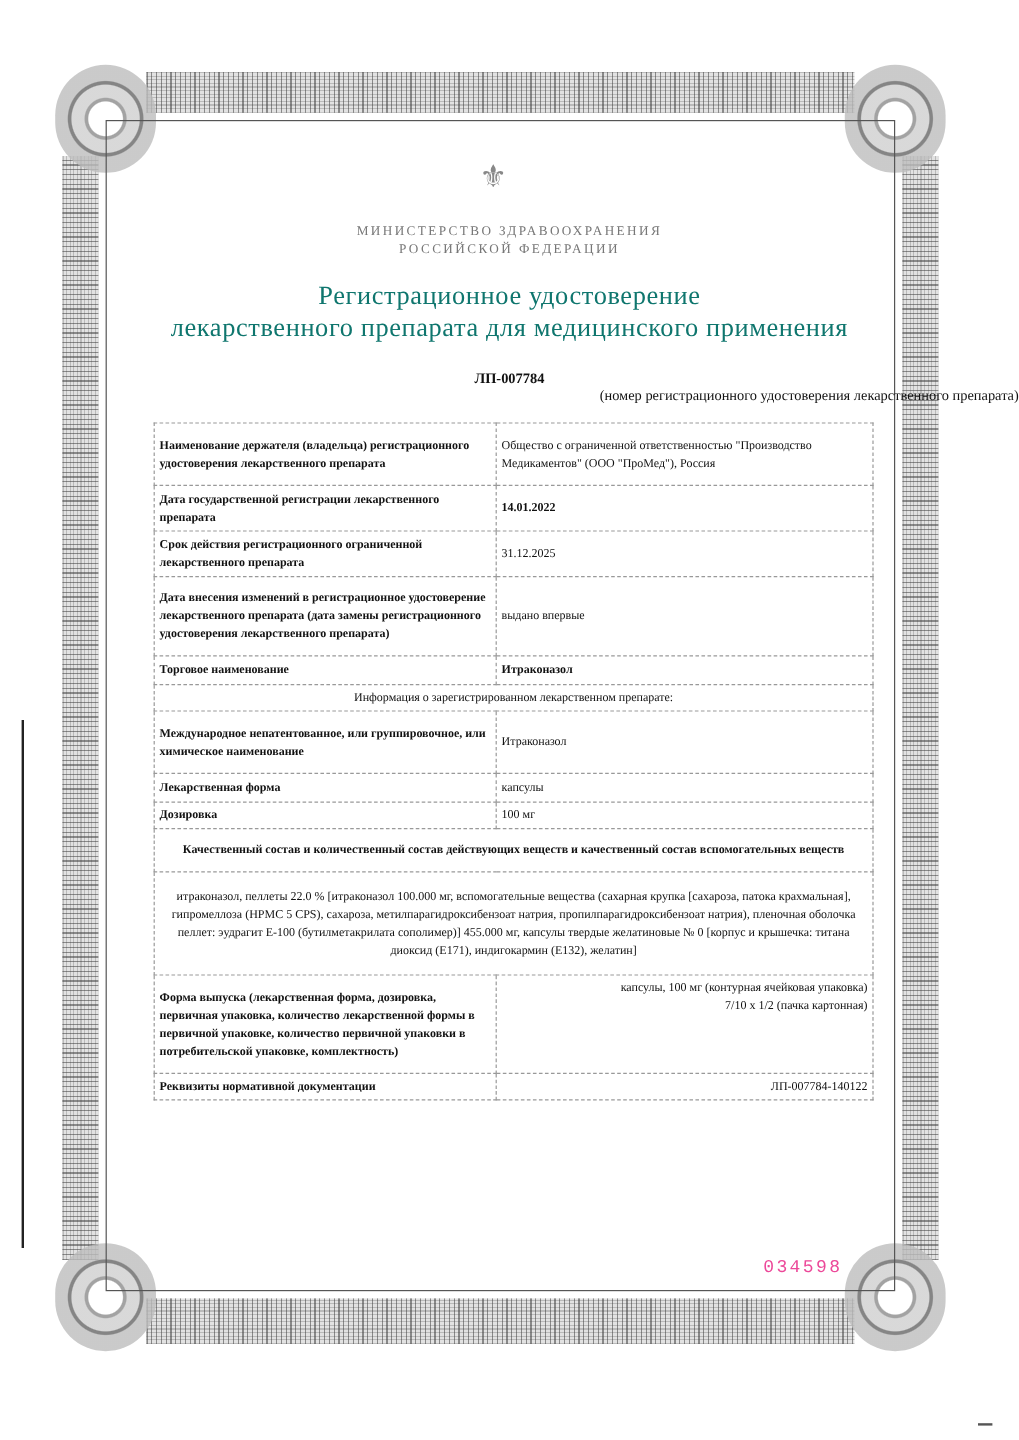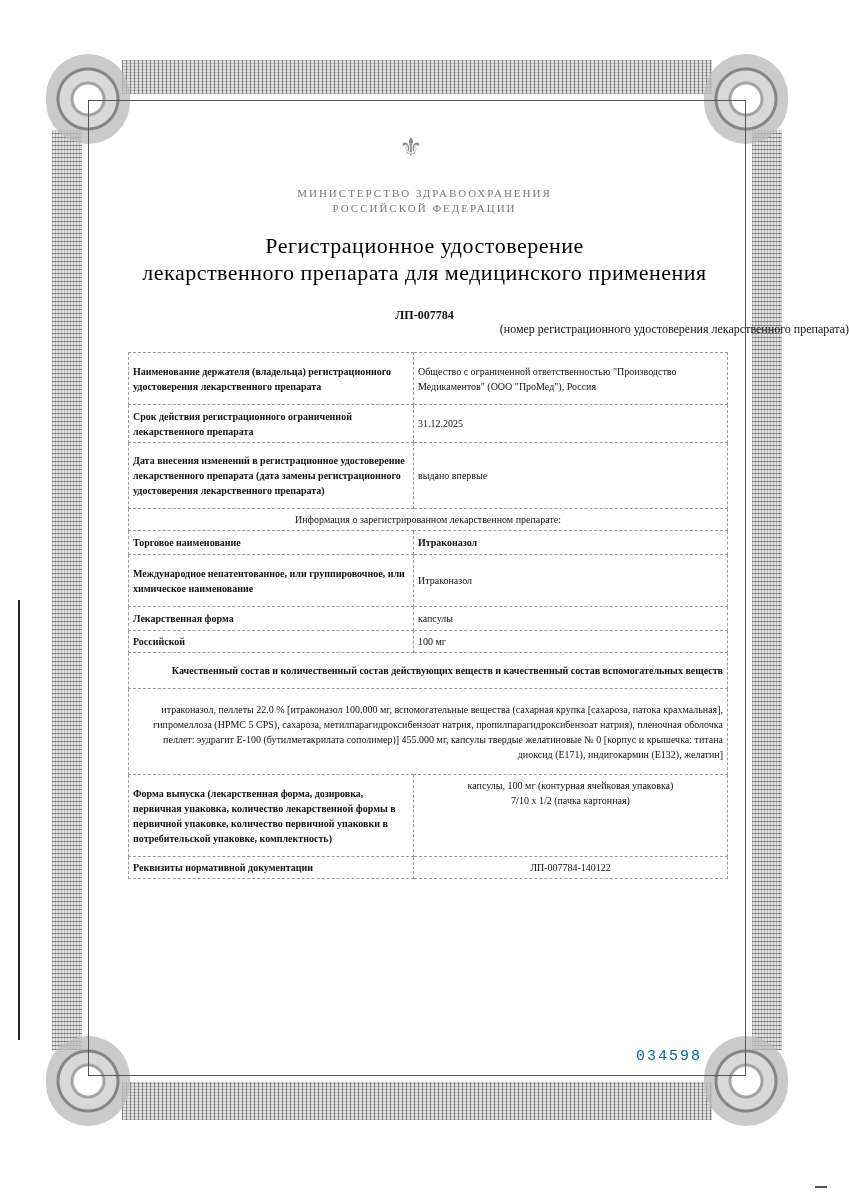--- a/index.html
+++ b/index.html
@@ -26,35 +26,35 @@
     .c-bl { left:-6px; bottom:-6px; } .c-br { right:-6px; bottom:-6px; }
     .inner-rule { position:absolute; left:36px; top:40px; right:36px; bottom:44px; border:1px solid #555; }
 
     .left-margin-line { position:absolute; left:18px; top:600px; width:2px; height:440px; background:#222; }
     .tiny-dash { position:absolute; right:22px; bottom:12px; width:12px; height:2px; background:#555; }
 
     
     .emblem { position:absolute; left:396px; top:128px; width:30px; height:40px; text-align:center; font-size:26px; color:#888; line-height:40px; }
 
     .ministry { position:absolute; left:0; width:849px; top:186px; text-align:center; font-size:11px; letter-spacing:2px; color:#777; line-height:15px; text-transform:uppercase; }
-    .title { position:absolute; left:0; width:849px; top:232px; text-align:center; font-size:22px; line-height:27px; letter-spacing:0.5px; color:#000000; }
+    .title { position:absolute; left:0; width:849px; top:232px; text-align:center; font-size:22px; line-height:27px; letter-spacing:0.5px; color:#0f766e; }
     .reg-number { position:absolute; left:0; width:849px; top:308px; text-align:center; font-size:12px; font-weight:bold; }
     .reg-caption { position:absolute; left:0; width:849px; top:322px; text-align:right; font-size:12px; }
 
     
     .tbl { position:absolute; left:128px; top:352px; width:600px; font-size:10px; line-height:15px; border-collapse:collapse; }
     .tbl td { border:1px dashed #999; padding:3px 4px; vertical-align:middle; }
     .tbl .lbl { font-weight:bold; width:276px; }
     .tbl .val { }
-    .tbl .val-left { text-align:center; vertical-align:top; }
-    .tbl .full { text-align:right; }
+    .tbl .val-left { text-align:right; vertical-align:top; }
+    .tbl .full { text-align:center; }
     .tbl .info { text-align:center; font-weight:normal; }
     .bold { font-weight:bold; }
 
-    .serial { position:absolute; left:636px; top:1048px; font-family:"Liberation Mono", monospace; font-size:15px; letter-spacing:2px; color:#0369a1; }
+    .serial { position:absolute; left:636px; top:1048px; font-family:"Liberation Mono", monospace; font-size:15px; letter-spacing:2px; color:#ec4899; }
   </style>
 </head>
 <body>
 
 <div class="frame-outer">
   <div class="border-band band-top"></div>
   <div class="border-band band-bottom"></div>
   <div class="border-band band-left"></div>
   <div class="border-band band-right"></div>
   <div class="corner c-tl"></div>
@@ -82,44 +82,48 @@
 <div class="reg-number">ЛП-007784</div>
 <div class="reg-caption">(номер регистрационного удостоверения лекарственного препарата)</div>
 
 <table class="tbl">
   <tbody>
       <tr style="height:52px">
     <td class="lbl">Наименование держателя (владельца) регистрационного удостоверения лекарственного препарата</td>
     <td class="val">Общество с ограниченной ответственностью "Производство Медикаментов" (ООО "ПроМед"), Россия</td>
   </tr>
   <tr style="height:38px">
+    <td class="lbl">Дата государственной регистрации лекарственного препарата</td>
+    <td class="val bold">14.01.2022</td>
+  </tr>
+  <tr style="height:38px">
     <td class="lbl">Срок действия регистрационного ограниченной лекарственного препарата</td>
     <td class="val">31.12.2025</td>
   </tr>
   <tr style="height:66px">
     <td class="lbl">Дата внесения изменений в регистрационное удостоверение лекарственного препарата (дата замены регистрационного удостоверения лекарственного препарата)</td>
     <td class="val">выдано впервые</td>
   </tr>
-  <tr style="height:22px">
-    <td colspan="2" class="info">Информация о зарегистрированном лекарственном препарате:</td>
-  </tr>
   <tr style="height:24px">
     <td class="lbl">Торговое наименование</td>
     <td class="val bold">Итраконазол</td>
+  </tr>
+  <tr style="height:22px">
+    <td colspan="2" class="info">Информация о зарегистрированном лекарственном препарате:</td>
   </tr>
   <tr style="height:52px">
     <td class="lbl">Международное непатентованное, или группировочное, или химическое наименование</td>
     <td class="val">Итраконазол</td>
   </tr>
   <tr style="height:24px">
     <td class="lbl">Лекарственная форма</td>
     <td class="val">капсулы</td>
   </tr>
   <tr style="height:22px">
-    <td class="lbl">Российской</td>
+    <td class="lbl">Дозировка</td>
     <td class="val">100 мг</td>
   </tr>
   <tr style="height:36px">
     <td colspan="2" class="full bold">Качественный состав и количественный состав действующих веществ и качественный состав вспомогательных веществ</td>
   </tr>
   <tr style="height:86px">
     <td colspan="2" class="full">итраконазол, пеллеты 22.0 % [итраконазол 100.000 мг, вспомогательные вещества (сахарная крупка [сахароза, патока крахмальная], гипромеллоза (HPMC 5 CPS), сахароза, метилпарагидроксибензоат натрия, пропилпарагидроксибензоат натрия), пленочная оболочка пеллет: эудрагит Е-100 (бутилметакрилата сополимер)] 455.000 мг, капсулы твердые желатиновые № 0 [корпус и крышечка: титана диоксид (Е171), индигокармин (Е132), желатин]</td>
   </tr>
   <tr style="height:82px">
     <td class="lbl">Форма выпуска (лекарственная форма, дозировка, первичная упаковка, количество лекарственной формы в первичной упаковке, количество первичной упаковки в потребительской упаковке, комплектность)</td>

